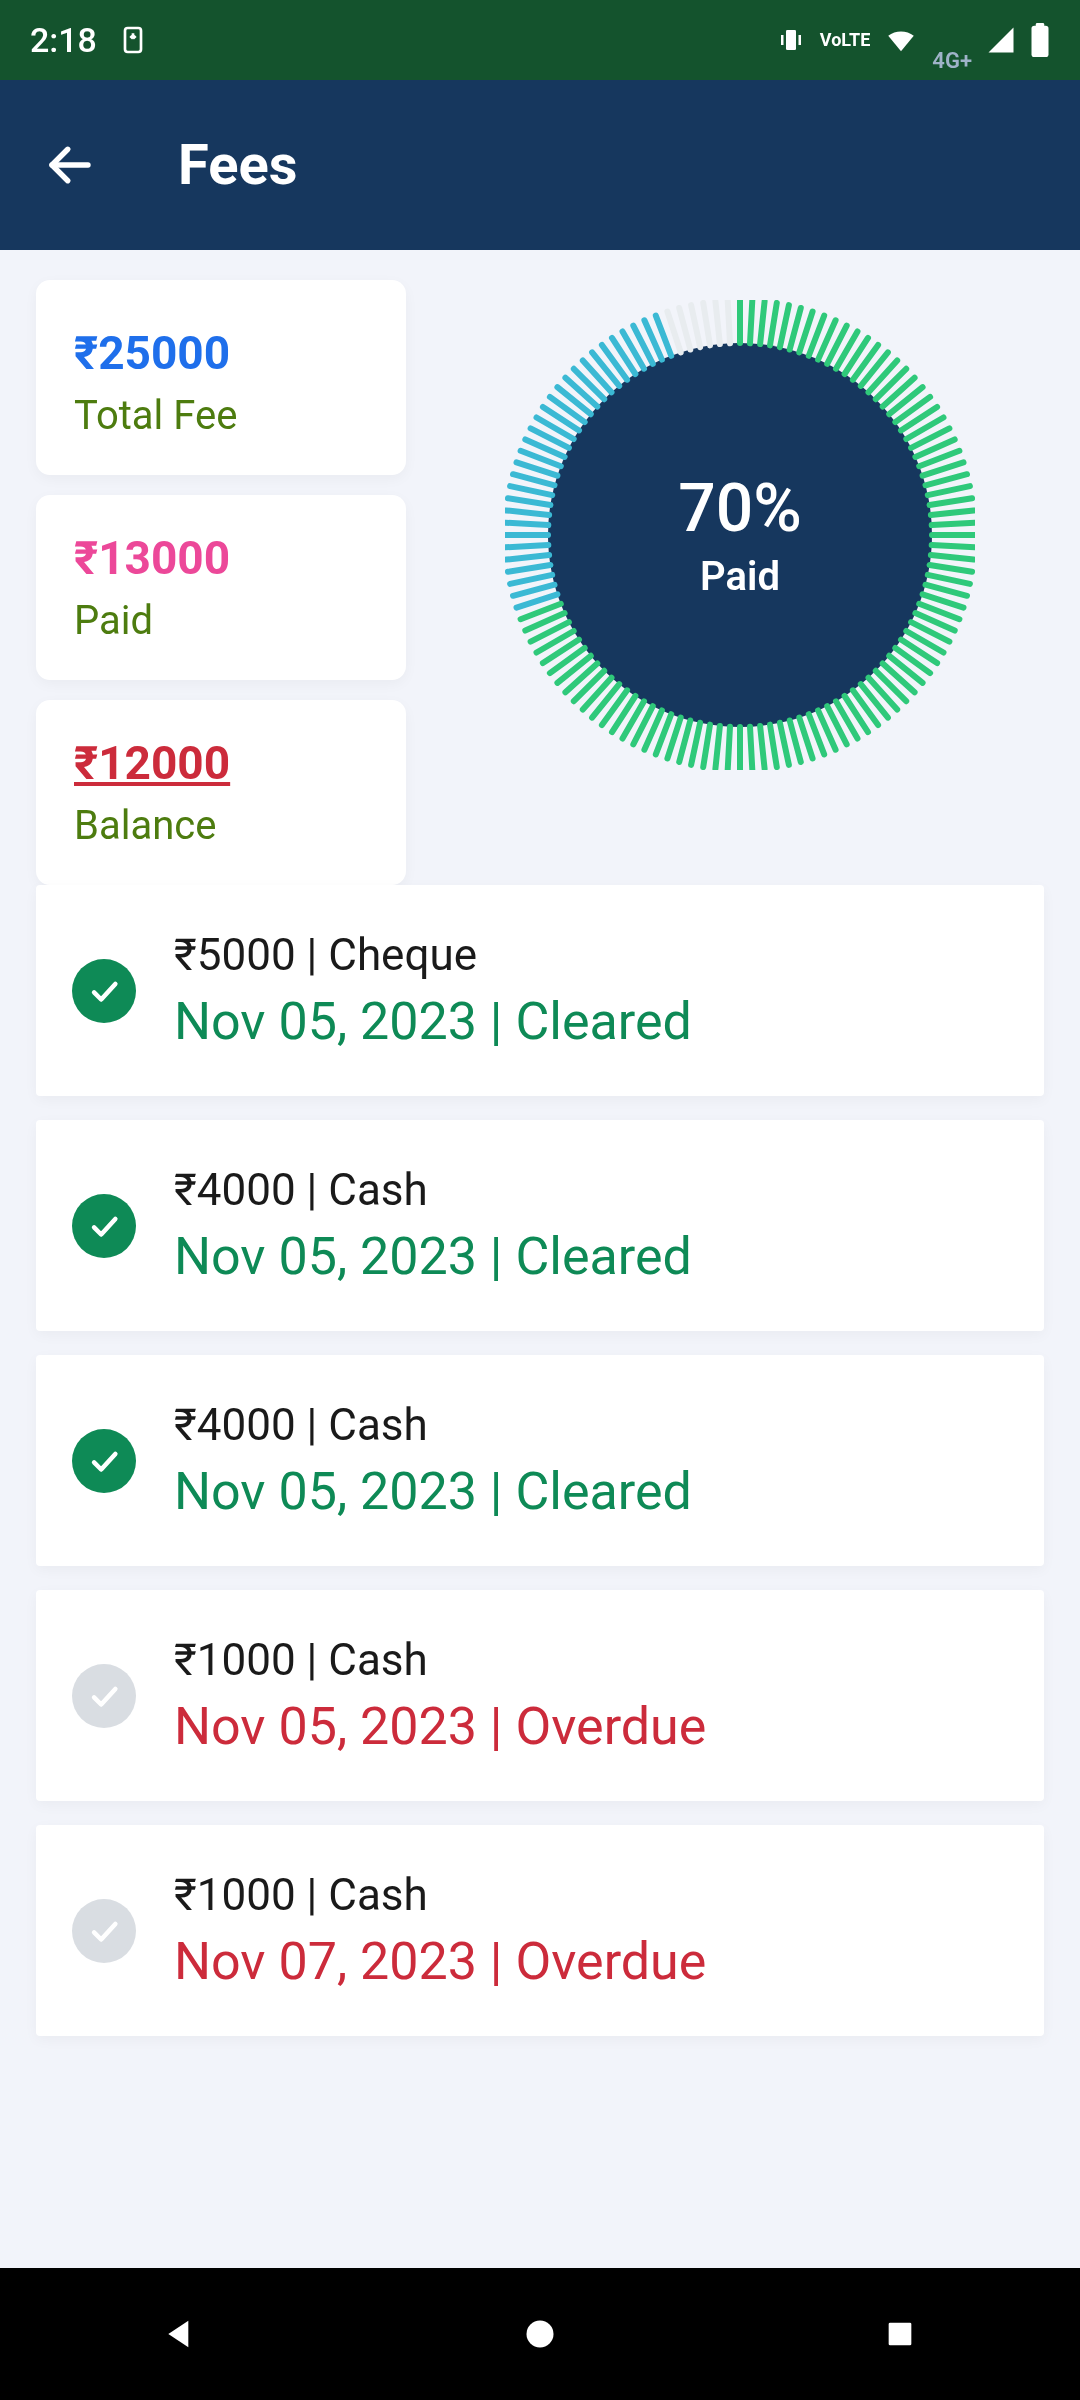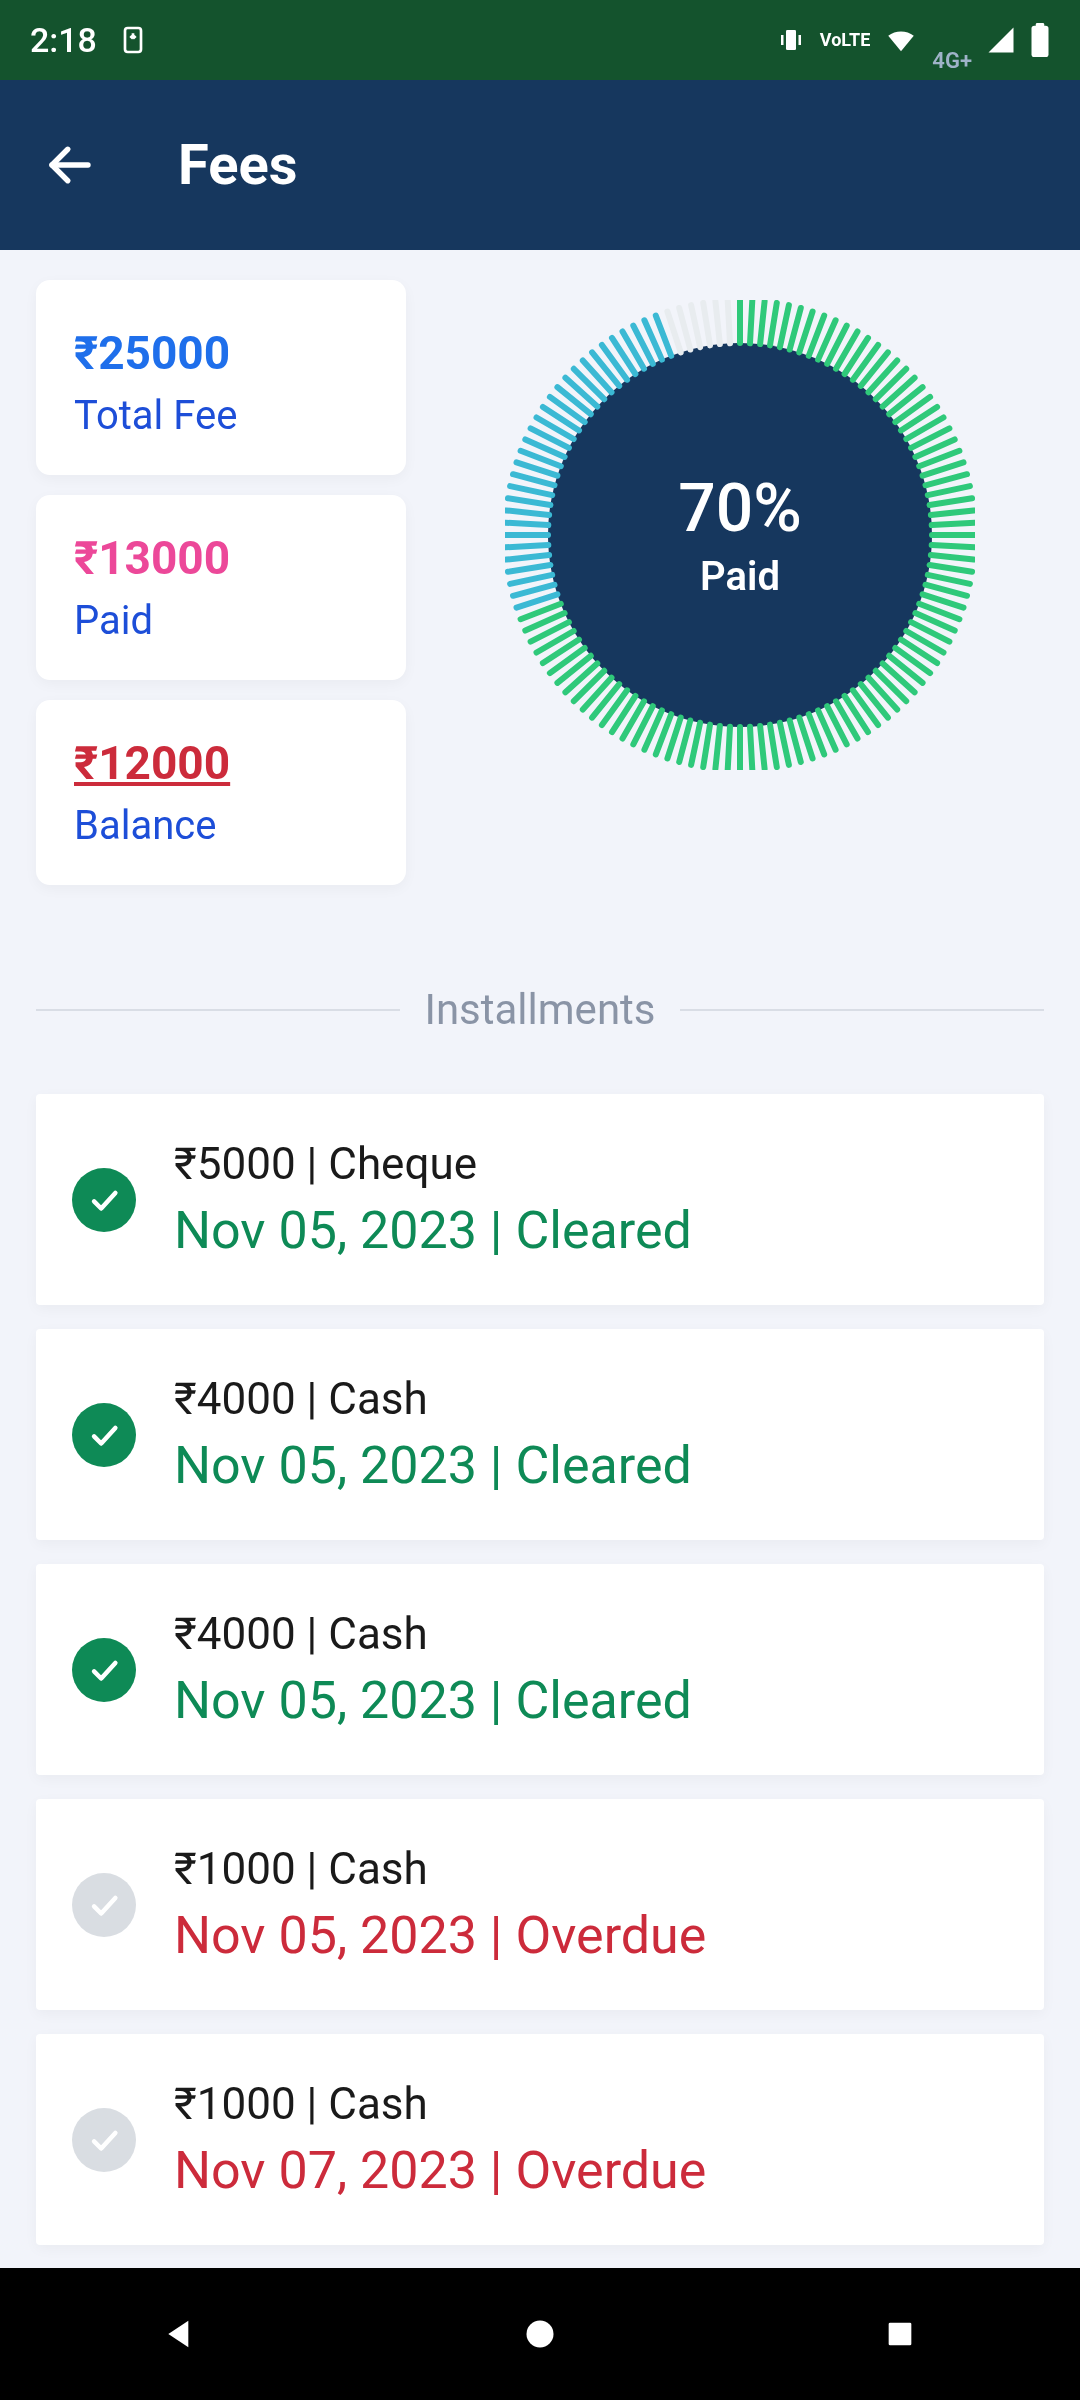--- a/index.html
+++ b/index.html
@@ -36,21 +36,21 @@
   .top-row { display:flex; gap: 30px; align-items:flex-start; }
 
   .cards-col { display:flex; flex-direction:column; gap:20px; width: 370px; }
   .card {
     background:#fff;
     border-radius: 14px;
     padding: 36px 38px;
     box-shadow: 0 4px 14px rgba(0,0,0,0.04);
   }
   .card-amount { font-size: 46px; font-weight: 700; margin-bottom: 12px; }
-  .card-label  { font-size: 40px; color:#1d4ed8; }
+  .card-label  { font-size: 40px; color:#4d7c0f; }
   .amt-blue  { color:#1f6feb;margin-top:10px; }
   .amt-green { color:#ec4899; }
   .amt-red   { color:#cc2b3b;text-decoration:underline; }
 
   .gauge-wrap { flex:1; display:flex; align-items:center; justify-content:center; padding-top:20px; }
   .gauge { position:relative; width:470px; height:470px; }
   .gauge svg { position:absolute; inset:0; }
   .gauge-center {
     position:absolute; inset:0; display:flex; flex-direction:column; align-items:center; justify-content:center;
     color:#fff;
@@ -287,25 +287,20 @@
             <line x1="225.0" y1="43.3" x2="222.7" y2="0.3" stroke="#e8ecef" stroke-width="6" stroke-linecap="round"></line>
           </svg>
         <div class="gauge-center">
           <div class="gauge-pct">70%</div>
           <div class="gauge-lbl">Paid</div>
         </div>
       </div>
     </div>
   </div>
 
-  <div class="divider-row">
-    <div class="divider-line"></div>
-    <div class="divider-text">Installments</div>
-    <div class="divider-line"></div>
-  </div>
 
   <div class="inst-list" id="inst-list">
       <div class="inst-item">
       <div class="check-icon check-cleared">
         <svg width="34" height="34" viewBox="0 0 24 24" fill="none" stroke="#fff" stroke-width="3.2" stroke-linecap="round" stroke-linejoin="round">
             <polyline points="5 13 10 18 20 7"></polyline>
           </svg>
       </div>
       <div class="inst-text">
         <div class="inst-title">₹5000 | Cheque</div>

